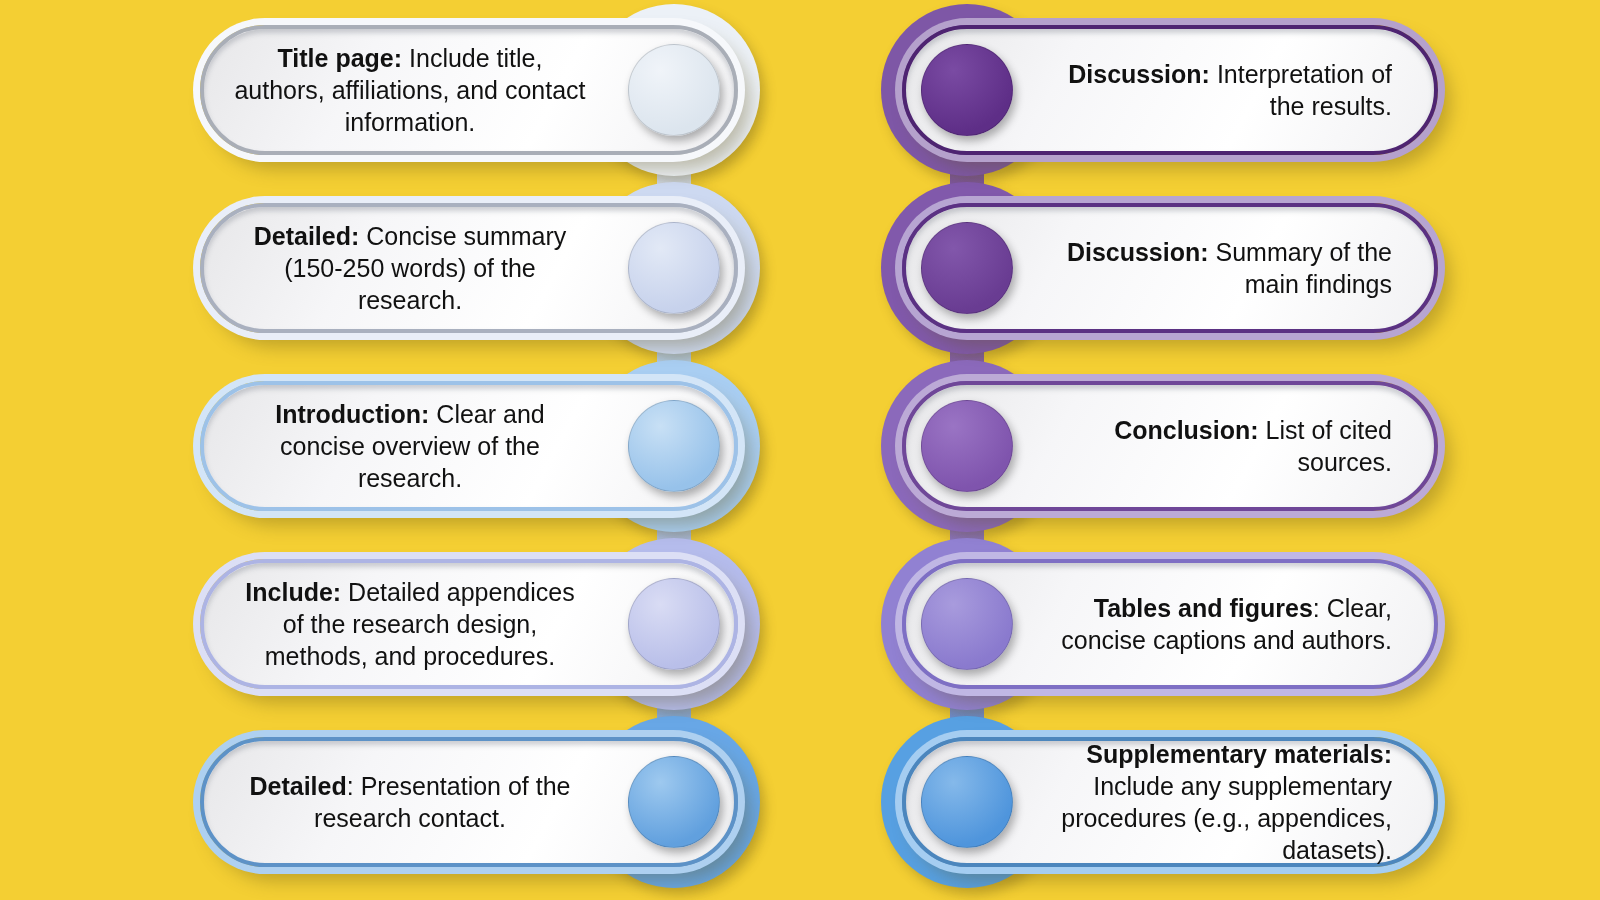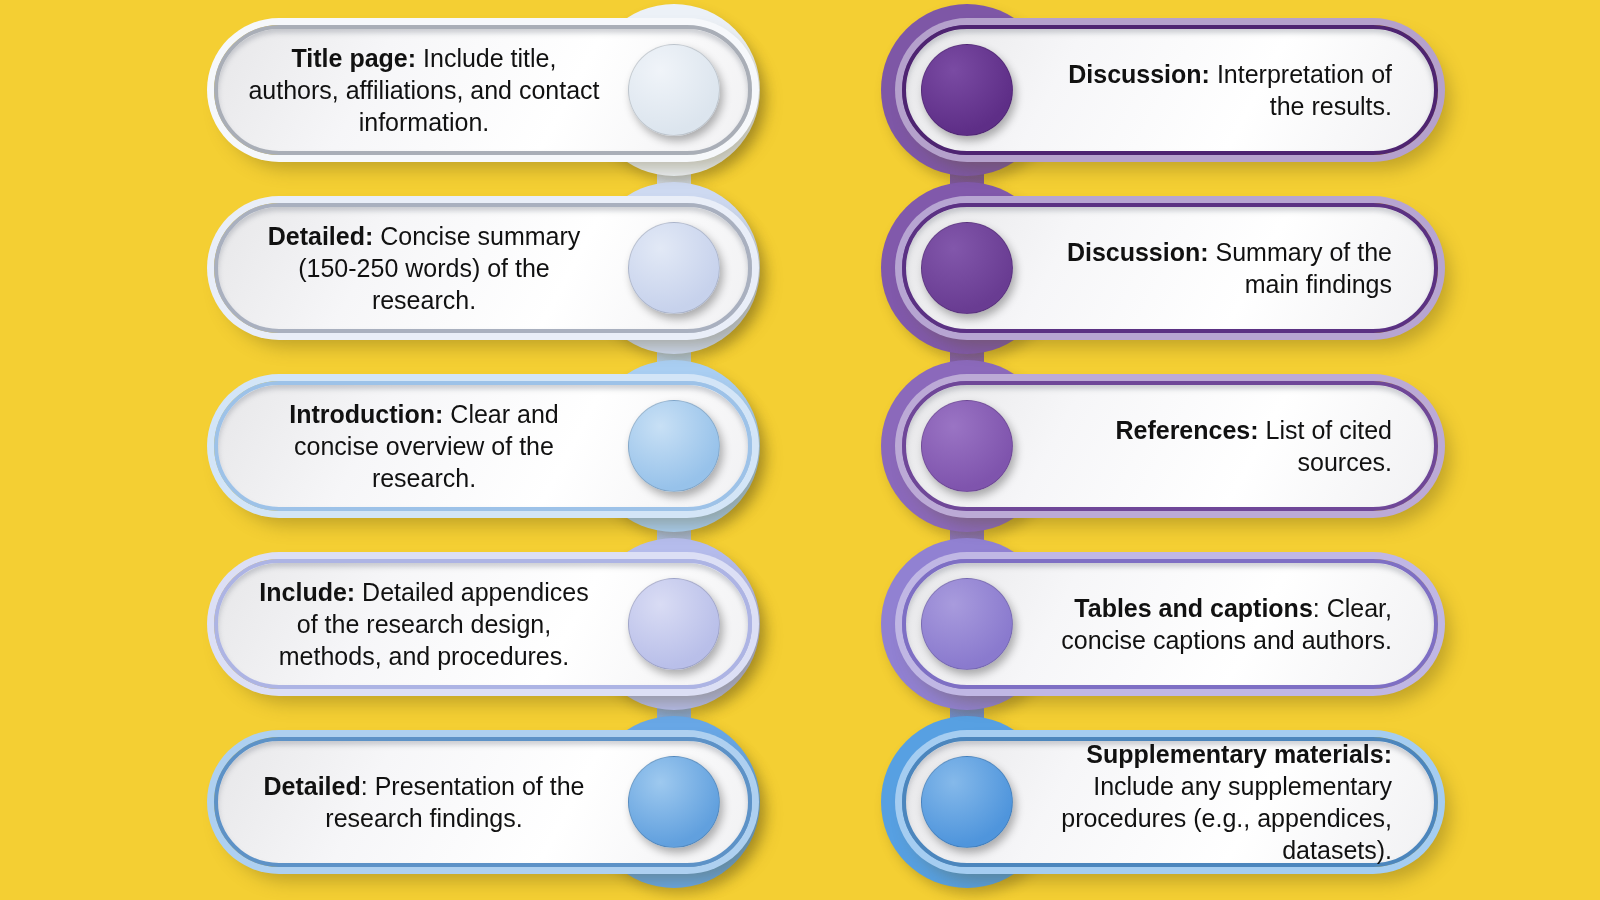--- a/index.html
+++ b/index.html
@@ -51,21 +51,21 @@
     border-radius: 68px;
     background: linear-gradient(118deg, #e7e7e9 0%, #f6f6f8 30%, #ffffff 65%, #f1f1f3 100%);
     box-shadow:
       0 0 0 7px var(--halo),
       10px 12px 18px 2px rgba(95, 80, 20, 0.35),
       inset 0 4px 5px rgba(120, 126, 138, 0.35);
     display: flex;
     align-items: center;
     z-index: 3;
   }
-  .left-col .pill  { left: 214px; width: 538px; }
+  .left-col .pill  { left: 200px; width: 538px; }
   .right-col .pill { left: 902px; width: 536px; }
 
   .dot {
     position: absolute;
     width: 92px;
     height: 92px;
     border-radius: 50%;
     top: calc(var(--rowtop) + 19px);
     background: radial-gradient(circle at 35% 28%, var(--circle-light) 0%, var(--circle) 72%);
     border: 1px solid rgba(0, 0, 0, 0.14);
@@ -129,21 +129,21 @@
     <div class="ring r3"></div>
     <div class="pill r3">
       <div class="pill-text"><b>Include:</b><span> Detailed appendices of the research design, methods, and procedures.</span></div>
     </div>
     <div class="dot r3"></div>
   </div>
 
   <div class="item left-col r4" style="--ring: #68a7e6; --halo: #aed0f0; --border: #5d92c7; --circle: #61a0de; --circle-light: #9ec9ef;">
     <div class="ring r4"></div>
     <div class="pill r4">
-      <div class="pill-text"><b>Detailed</b><span>: Presentation of the research findings.</span></div>
+      <div class="pill-text"><b>Detailed</b><span>: Presentation of the research contact.</span></div>
     </div>
     <div class="dot r4"></div>
   </div>
 
   <div class="item right-col r0" style="--ring: #7e57a6; --halo: #b5a1cc; --border: #4e2471; --circle: #5e2e87; --circle-light: #7a4ba3;">
     <div class="ring r0"></div>
     <div class="pill r0">
       <div class="pill-text"><b>Discussion:</b><span> Interpretation of the results.</span></div>
     </div>
     <div class="dot r0"></div>
@@ -153,29 +153,29 @@
     <div class="ring r1"></div>
     <div class="pill r1">
       <div class="pill-text"><b>Discussion:</b><span> Summary of the main findings</span></div>
     </div>
     <div class="dot r1"></div>
   </div>
 
   <div class="item right-col r2" style="--ring: #8b69bb; --halo: #bcaad6; --border: #6f4798; --circle: #7f54ad; --circle-light: #9a74c4;">
     <div class="ring r2"></div>
     <div class="pill r2">
-      <div class="pill-text"><b>References:</b><span> List of cited sources.</span></div>
+      <div class="pill-text"><b>Conclusion:</b><span> List of cited sources.</span></div>
     </div>
     <div class="dot r2"></div>
   </div>
 
   <div class="item right-col r3" style="--ring: #9181d2; --halo: #c0b7e4; --border: #7e6fc4; --circle: #8a7ace; --circle-light: #a89bdd;">
     <div class="ring r3"></div>
     <div class="pill r3">
-      <div class="pill-text"><b>Tables and captions</b><span>: Clear, concise captions and authors.</span></div>
+      <div class="pill-text"><b>Tables and figures</b><span>: Clear, concise captions and authors.</span></div>
     </div>
     <div class="dot r3"></div>
   </div>
 
   <div class="item right-col r4" style="--ring: #57a0e2; --halo: #a5cdf1; --border: #4c86bd; --circle: #4f95dc; --circle-light: #85b9ea;">
     <div class="ring r4"></div>
     <div class="pill r4">
       <div class="pill-text"><b>Supplementary materials:</b><span> Include any supplementary procedures (e.g., appendices, datasets).</span></div>
     </div>
     <div class="dot r4"></div>

